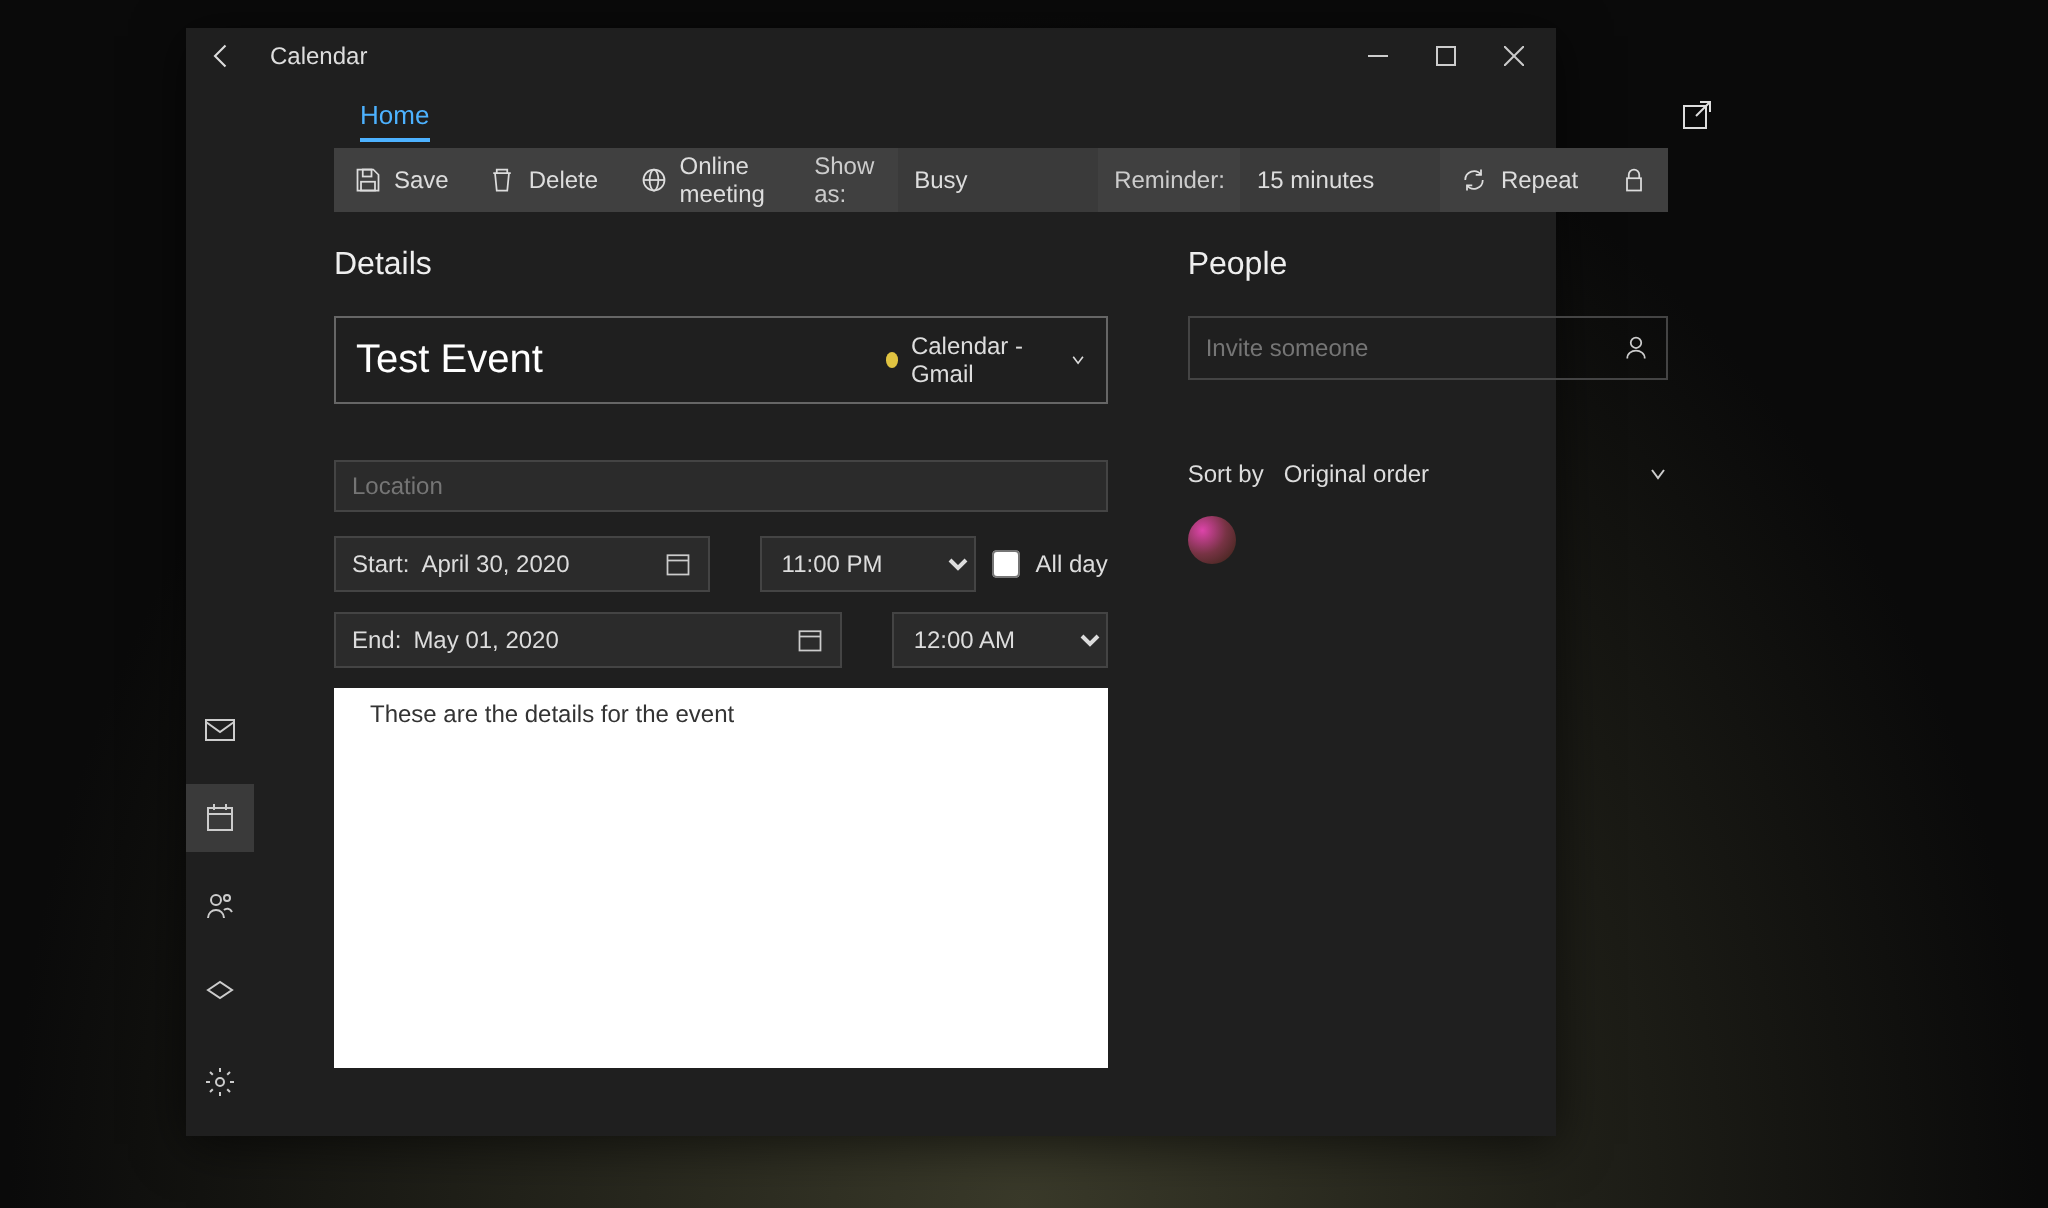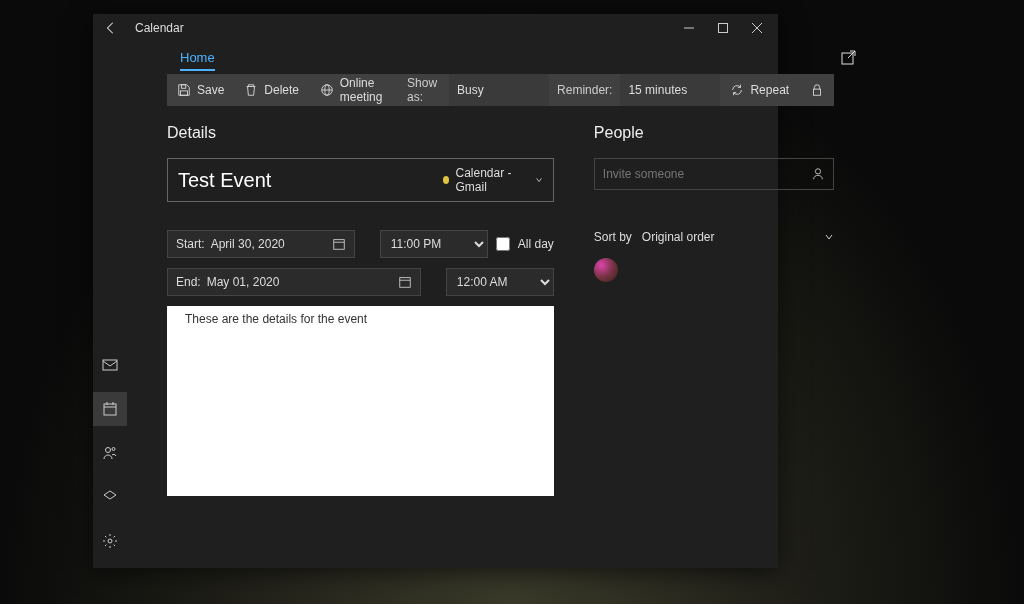--- a/index.html
+++ b/index.html
@@ -265,20 +265,21 @@
             <input class="event-title-input" value="Test Event" style="">
             <div class="cal-picker">
               <span class="cal-dot"></span>
               <span>Calendar - Gmail</span>
               <svg width="10" height="10" viewBox="0 0 10 10" fill="none" stroke="currentColor">
                   <path d="M2 3 L5 7 L8 3"></path>
                 </svg>
             </div>
           </div>
 
+          <input class="location-input" placeholder="Location" style="">
 
           <div class="dt-row">
             <div class="date-field">
               <span class="dlabel">Start:</span>
               <span class="dval">April 30, 2020</span>
               <svg class="cal-ico" width="14" height="14" viewBox="0 0 16 16" fill="none" stroke="currentColor" stroke-width="1">
                   <rect x="2" y="3" width="12" height="11"></rect>
                   <line x1="2" y1="6" x2="14" y2="6"></line>
                 </svg>
             </div>

